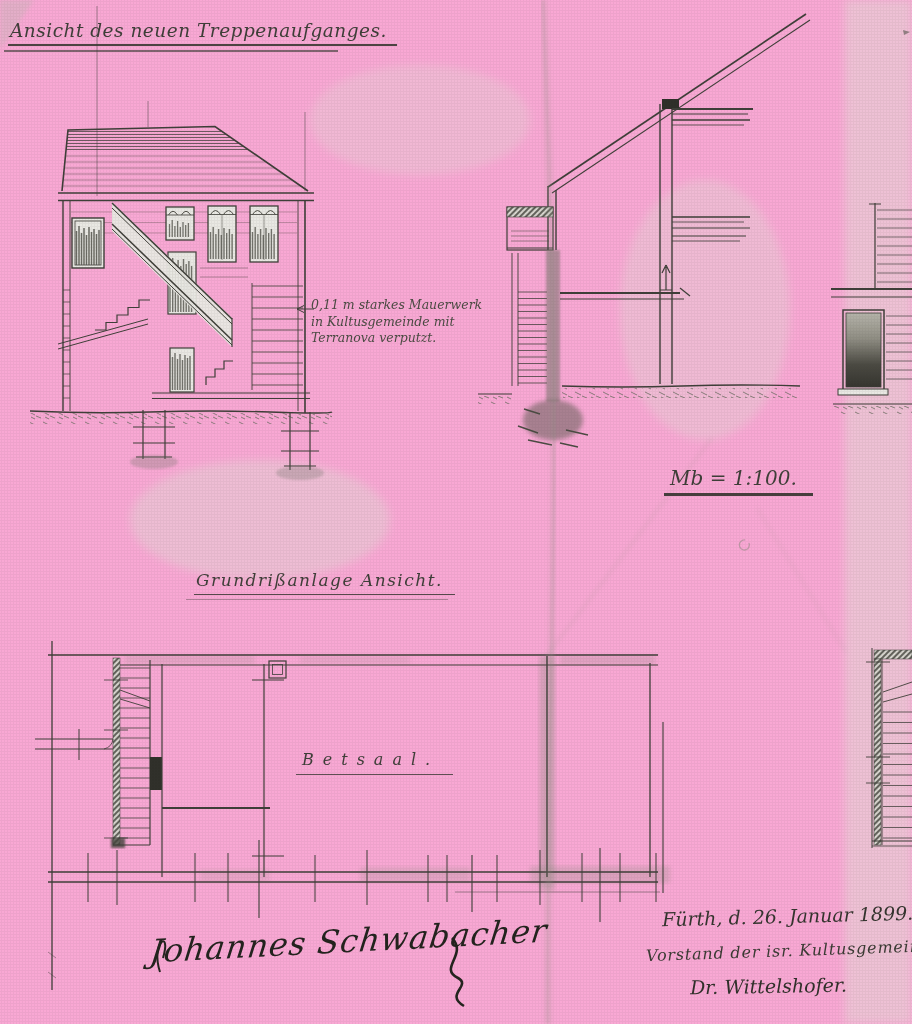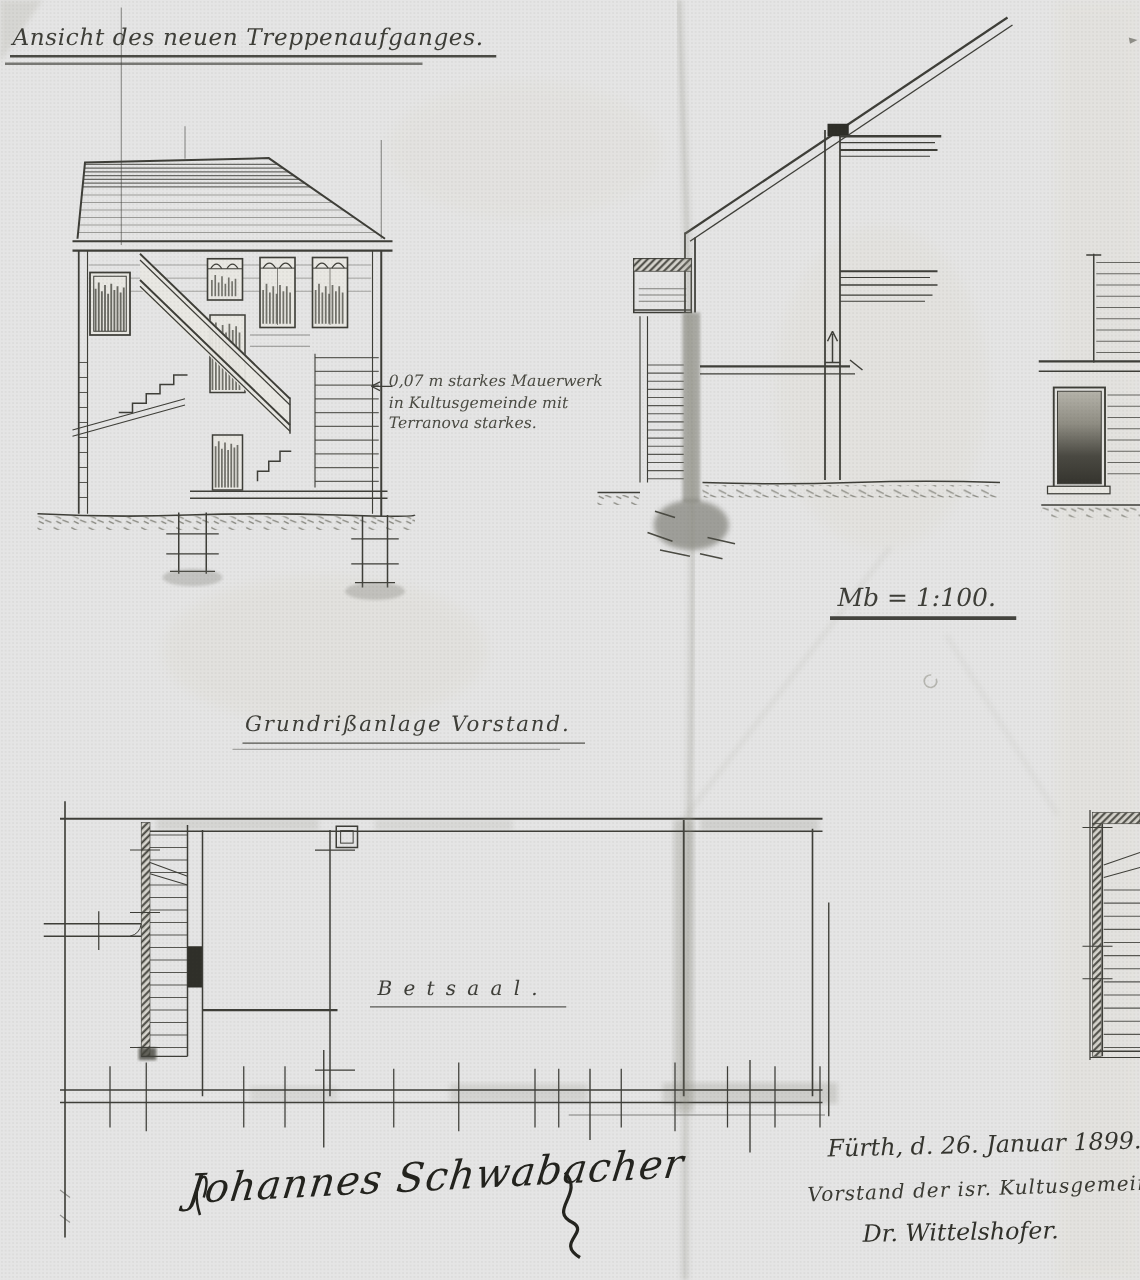--- a/index.html
+++ b/index.html
@@ -1,34 +1,34 @@
 <!DOCTYPE html>
 <html><head>
 <meta charset="utf-8">
 <style>
   html,body{margin:0;padding:0;}
   body{background:#9a998f;font-family:"DejaVu Serif",serif;}
   .sheet{
     position:relative;width:912px;height:1024px;margin:0 auto;
-    background:#e5e5e5;overflow:hidden;
+    background:#f9a8d4;overflow:hidden;
   }
   .sheet::after{
     content:"";position:absolute;inset:0;pointer-events:none;
     background-image:radial-gradient(rgba(70,70,58,0.06) 1px, transparent 1.1px);
     background-size:3px 3px;
   }
   .sheet svg{position:absolute;left:0;top:0;}
   .hand{position:absolute;font-style:italic;color:#3e3e38;white-space:nowrap;z-index:5;}
   .uline{border-bottom:1.8px solid rgba(56,56,50,.85);}
   .t-main{left:8px;top:20px;font-size:18.5px;letter-spacing:.5px;padding:0 10px 3px 2px;border-bottom:2px solid rgba(56,56,50,.9);}
   .t-note{left:311px;top:297px;font-size:12.5px;line-height:16.5px;color:#4a4a42;}
   .t-note span{display:block;}
   .t-scale{left:664px;top:466px;font-size:20px;padding:0 16px 3px 6px;border-bottom:3px solid rgba(50,50,44,.9);}
   .t-plan{left:194px;top:570px;font-size:17px;letter-spacing:1.5px;padding:0 12px 4px 2px;}
-  .t-room{left:296px;top:750px;font-size:16px;letter-spacing:9px;padding:0 14px 5px 6px;border-bottom:1.6px solid rgba(56,56,50,.8);margin-top:31px;}
+  .t-room{left:296px;top:750px;font-size:16px;letter-spacing:9px;padding:0 14px 5px 6px;border-bottom:1.6px solid rgba(56,56,50,.8);}
   .t-date{left:662px;top:905px;font-size:19px;transform:rotate(-1.5deg);color:#34342e;}
   .t-role{left:646px;top:941px;font-size:16px;letter-spacing:.8px;transform:rotate(-2deg);color:#3a3a33;}
   .t-signer{left:690px;top:975px;font-size:19px;transform:rotate(-1deg);color:#30302a;}
   .t-bigsig{left:150px;top:922px;font-size:32px;color:#23231e;transform:rotate(-3deg) skewX(-10deg);letter-spacing:1px;}
   .dline{position:absolute;background:rgba(62,62,56,.65);z-index:4;}
 </style>
 </head>
 <body>
 
 <div class="sheet">
@@ -313,28 +313,28 @@
   <g fill="none" stroke="#23231e">
     <path d="M452,938 C468,955 438,968 458,978 C472,986 444,994 464,1006" stroke-width="2.6"></path>
     <path d="M160,972 C150,942 172,928 163,958" stroke-width="2"></path>
   </g>
 </svg>
 
 <div class="hand t-main">Ansicht des neuen Treppenaufganges.</div>
 <div class="dline" style="left:4px;top:50px;width:334px;height:1.5px;"></div>
 
 <div class="hand t-note">
-  <span>0,07 m starkes Mauerwerk</span>
+  <span>0,11 m starkes Mauerwerk</span>
   <span>in Kultusgemeinde mit</span>
-  <span>Terranova starkes.</span>
+  <span>Terranova verputzt.</span>
 </div>
 
 <div class="hand t-scale">Mb = 1:100.</div>
 
-<div class="hand t-plan uline">Grundrißanlage Vorstand.</div>
+<div class="hand t-plan uline">Grundrißanlage Ansicht.</div>
 <div class="dline" style="left:186px;top:599px;width:262px;height:1.2px;opacity:.6;"></div>
 
 <div class="hand t-room">Betsaal.</div>
 
 <div class="hand t-date">Fürth, d. 26. Januar 1899.</div>
 <div class="hand t-role">Vorstand der isr. Kultusgemeinde</div>
 <div class="hand t-signer">Dr. Wittelshofer.</div>
 
 <div class="hand t-bigsig">Johannes Schwabacher</div>
 

